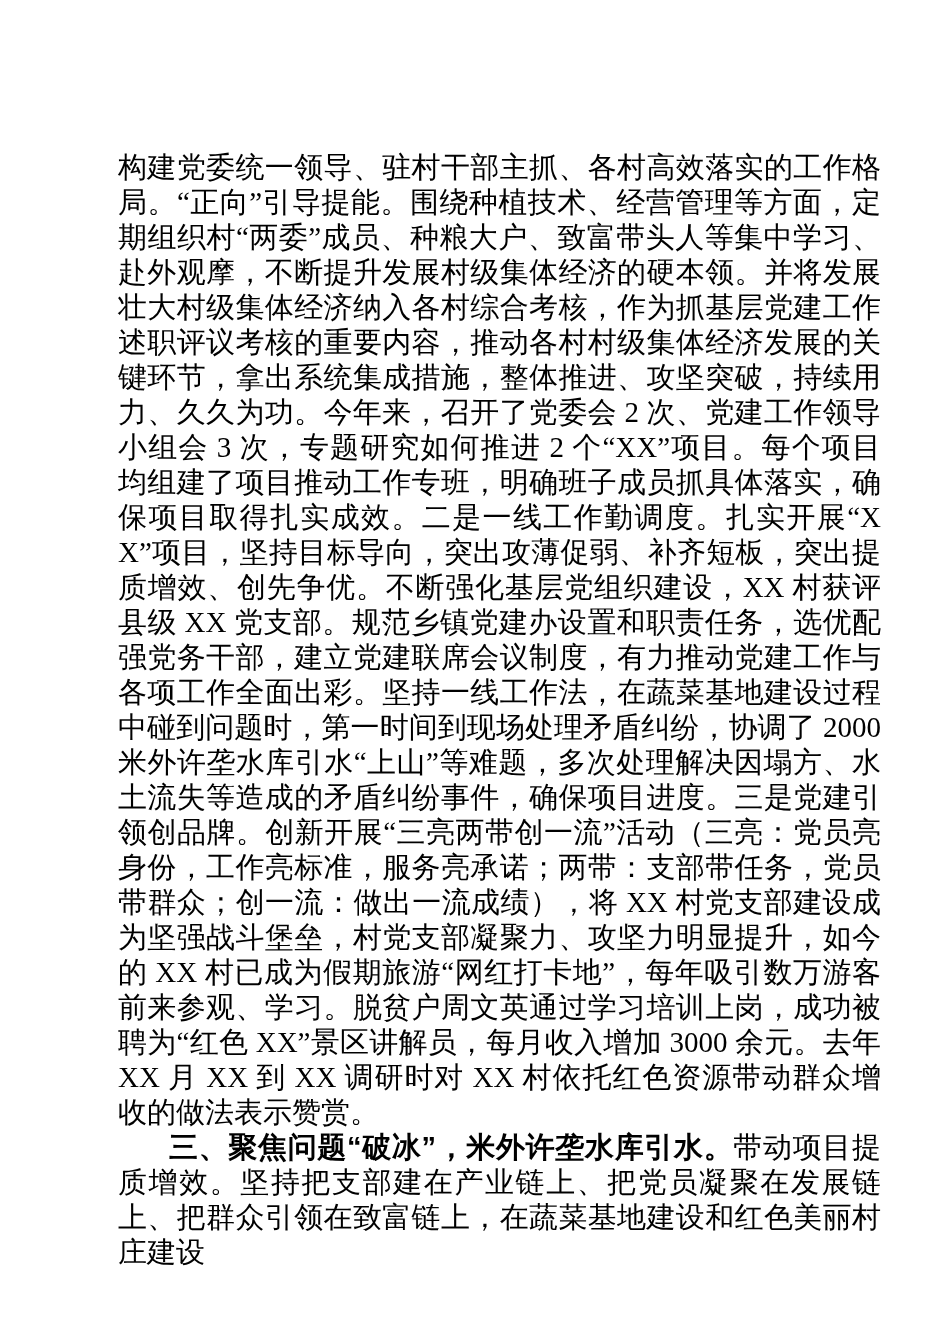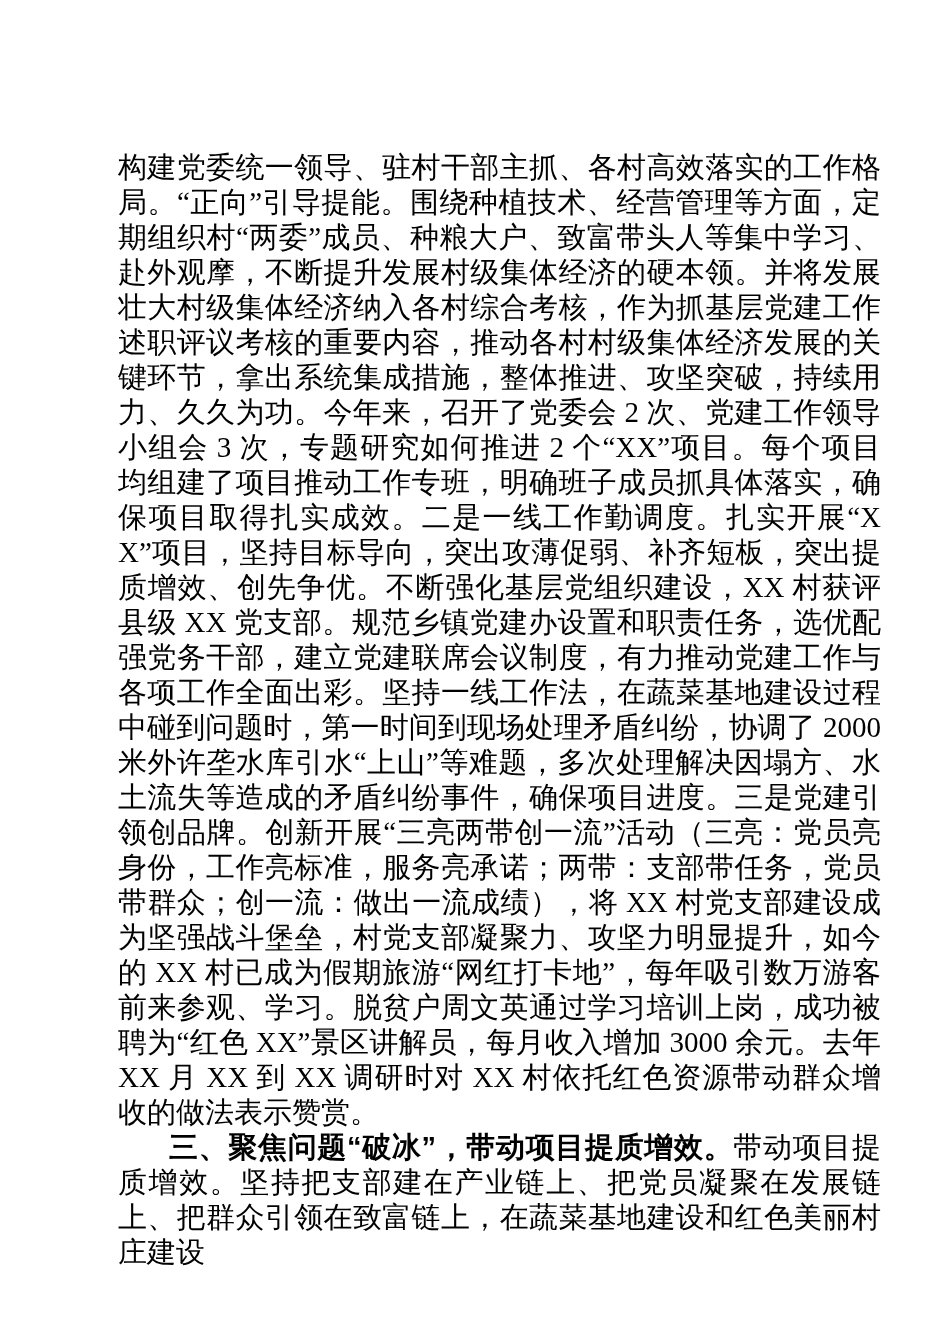--- a/index.html
+++ b/index.html
@@ -35,14 +35,14 @@
     font-weight: 700;
     font-family: "Liberation Sans", "DejaVu Sans", sans-serif;
   }
 </style>
 </head>
 <body>
 
 <div class="page">
   <p class="para"><span>构建党委统一领导、驻村干部主抓、各村高效落实的工作格局。“正向”引导提能。围绕种植技术、经营管理等方面，定期组织村“两委”成员、种粮大户、致富带头人等集中学习、赴外观摩，不断提升发展村级集体经济的硬本领。并将发展壮大村级集体经济纳入各村综合考核，作为抓基层党建工作述职评议考核的重要内容，推动各村村级集体经济发展的关键环节，拿出系统集成措施，整体推进、攻坚突破，持续用力、久久为功。今年来，召开了党委会 2 次、党建工作领导小组会 3 次，专题研究如何推进 2 个“XX”项目。每个项目均组建了项目推动工作专班，明确班子成员抓具体落实，确保项目取得扎实成效。二是一线工作勤调度。扎实开展“XX”项目，坚持目标导向，突出攻薄促弱、补齐短板，突出提质增效、创先争优。不断强化基层党组织建设，XX 村获评县级 XX 党支部。规范乡镇党建办设置和职责任务，选优配强党务干部，建立党建联席会议制度，有力推动党建工作与各项工作全面出彩。坚持一线工作法，在蔬菜基地建设过程中碰到问题时，第一时间到现场处理矛盾纠纷，协调了 2000 米外许垄水库引水“上山”等难题，多次处理解决因塌方、水土流失等造成的矛盾纠纷事件，确保项目进度。三是党建引领创品牌。创新开展“三亮两带创一流”活动（三亮：党员亮身份，工作亮标准，服务亮承诺；两带：支部带任务，党员带群众；创一流：做出一流成绩），将 XX 村党支部建设成为坚强战斗堡垒，村党支部凝聚力、攻坚力明显提升，如今的 XX 村已成为假期旅游“网红打卡地”，每年吸引数万游客前来参观、学习。脱贫户周文英通过学习培训上岗，成功被聘为“红色 XX”景区讲解员，每月收入增加 3000 余元。去年 XX 月 XX 到 XX 调研时对 XX 村依托红色资源带动群众增收的做法表示赞赏。</span></p>
 
-  <p class="para para-indent"><span class="run-heading-bold">三、聚焦问题“破冰”，带动项目提质增效。</span><span>带动项目提质增效。坚持把支部建在产业链上、把党员凝聚在发展链上、把群众引领在致富链上，在蔬菜基地建设和红色美丽村庄建设</span></p>
+  <p class="para para-indent"><span class="run-heading-bold">三、聚焦问题“破冰”，米外许垄水库引水。</span><span>带动项目提质增效。坚持把支部建在产业链上、把党员凝聚在发展链上、把群众引领在致富链上，在蔬菜基地建设和红色美丽村庄建设</span></p>
 </div>
 
 </body></html>

